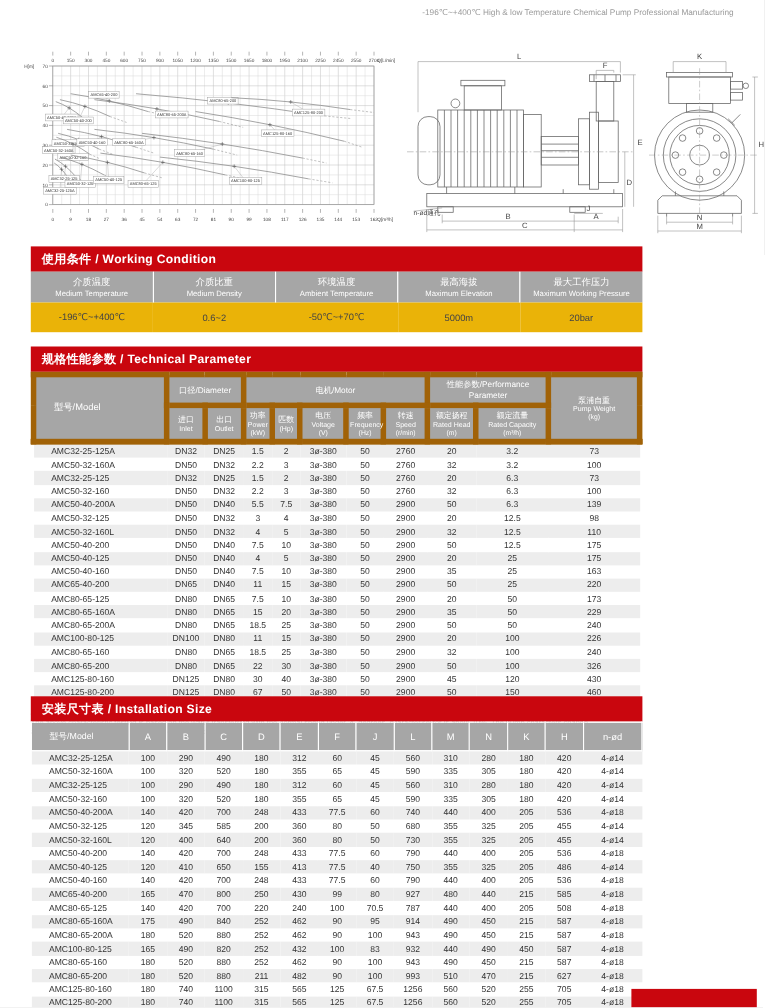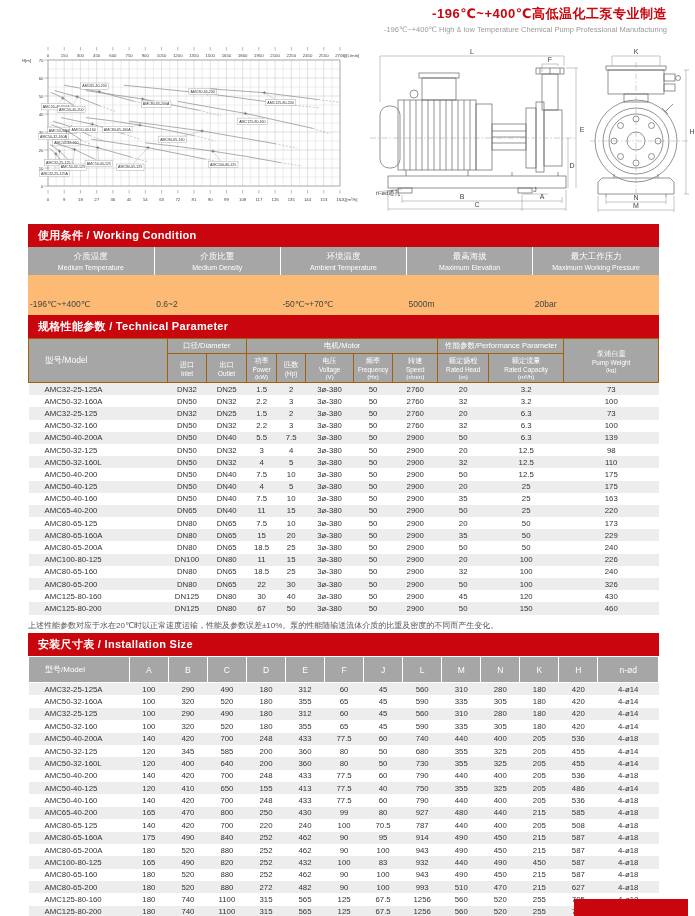--- a/index.html
+++ b/index.html
@@ -7,33 +7,33 @@
         font-family:"Liberation Sans","DejaVu Sans",sans-serif;overflow:hidden;color:#333;}
   
   .hd{position:absolute;top:5px;right:28px;text-align:right;}
   .hd .cn{color:#c9060e;font-size:13px;font-weight:bold;letter-spacing:.5px;}
   .hd .en{color:#9a9a9a;font-size:7.5px;margin-top:2px;}
   
   .chart-wrap{position:absolute;left:18px;top:44px;width:348px;height:172px;}
   .draw-wrap{position:absolute;left:362px;top:44px;width:333px;height:172px;}
   svg{display:block;}
   
-  .sec{position:absolute;left:28px;width:631px;}
+  .sec{position:absolute;left:28px;width:556px;}
   .titlebar{background:#c9060e;color:#fff;font-weight:bold;font-size:11px;
             padding:4px 10px 4px 10px;letter-spacing:.3px;}
   table{width:100%;border-collapse:collapse;table-layout:fixed;}
   th{font-weight:normal;margin-top:40px;}
   
   .wc th{background:#a6a6a6;color:#fff;border-left:1px solid #fff;padding:4px 2px;text-align:center;vertical-align:middle;}
   .wc th:first-child{border-left:none;}
   .wc th .cn{font-size:8.5px;}
   .wc th .en{font-size:7px;margin-top:1px;}
-  .wc td{background:#fdba74;font-size:8.5px;padding:24px 2px;color:#444;}
+  .wc td{background:#eab308;font-size:8.5px;text-align:center;padding:8px 2px;color:#444;}
   
-  .ptab thead th{background:#a6a6a6;color:#fff;border:1px solid #a16207;text-align:center;vertical-align:middle;padding:2px 1px;}
+  .ptab thead th{background:#a6a6a6;color:#fff;border:5px solid #a16207;text-align:center;vertical-align:middle;padding:2px 1px;}
   .ptab thead .grp{font-size:7.5px;padding:2px 1px;}
   .ptab thead .cn{font-size:7.2px;}
   .ptab thead .en{font-size:6.4px;}
   .ptab thead .un{font-size:6.2px;}
   .ptab thead th.model-h{text-align:left;padding-left:16px;font-size:8.5px;}
   .ptab tbody td{font-size:7.8px;text-align:center;padding:1.6px 2px;color:#333;}
   .ptab tbody tr:nth-child(odd) td{background:#ededed;}
   .ptab tbody td.model{text-align:left;padding-left:16px;}
   
   .itab thead th{background:#a6a6a6;color:#fff;border:1px solid #fff;font-size:8.5px;padding:7px 1px;text-align:center;}
@@ -45,21 +45,20 @@
   .note .cn{font-size:8px;color:#555;}
   .note .en{font-size:6.8px;color:#8d8d8d;margin-top:2px;line-height:1.25;width:92%;}
   .footer-block{position:absolute;left:574px;top:899px;width:114px;height:17px;background:#c9060e;}
 </style>
 </head>
 <body>
 
 <div class="page">
 
   <div class="hd">
-    <div class="cn">-196℃~+400℃高低温化工泵专业制造</div>
     <div class="en">-196℃~+400℃ High &amp; low Temperature Chemical Pump Professional Manufacturing</div>
   </div>
 
   <div class="chart-wrap">
     <svg id="perf-chart" viewBox="0 0 348 172" width="348" height="172">
         <line x1="30" y1="16" x2="30" y2="142" stroke="#bdbdbd" stroke-width="0.45"></line>
         <line x1="38.111111111111114" y1="16" x2="38.111111111111114" y2="142" stroke="#d9d9d9" stroke-width="0.45"></line>
         <line x1="46.22222222222222" y1="16" x2="46.22222222222222" y2="142" stroke="#bdbdbd" stroke-width="0.45"></line>
         <line x1="54.33333333333333" y1="16" x2="54.33333333333333" y2="142" stroke="#d9d9d9" stroke-width="0.45"></line>
         <line x1="62.44444444444444" y1="16" x2="62.44444444444444" y2="142" stroke="#bdbdbd" stroke-width="0.45"></line>
@@ -1060,21 +1059,21 @@
             <td>450</td>
             <td>215</td>
             <td>587</td>
             <td>4-ø18</td>
           </tr>
           <tr>
             <td class="model">AMC80-65-200</td>
             <td>180</td>
             <td>520</td>
             <td>880</td>
-            <td>272</td>
+            <td>211</td>
             <td>482</td>
             <td>90</td>
             <td>100</td>
             <td>993</td>
             <td>510</td>
             <td>470</td>
             <td>215</td>
             <td>627</td>
             <td>4-ø18</td>
           </tr>

